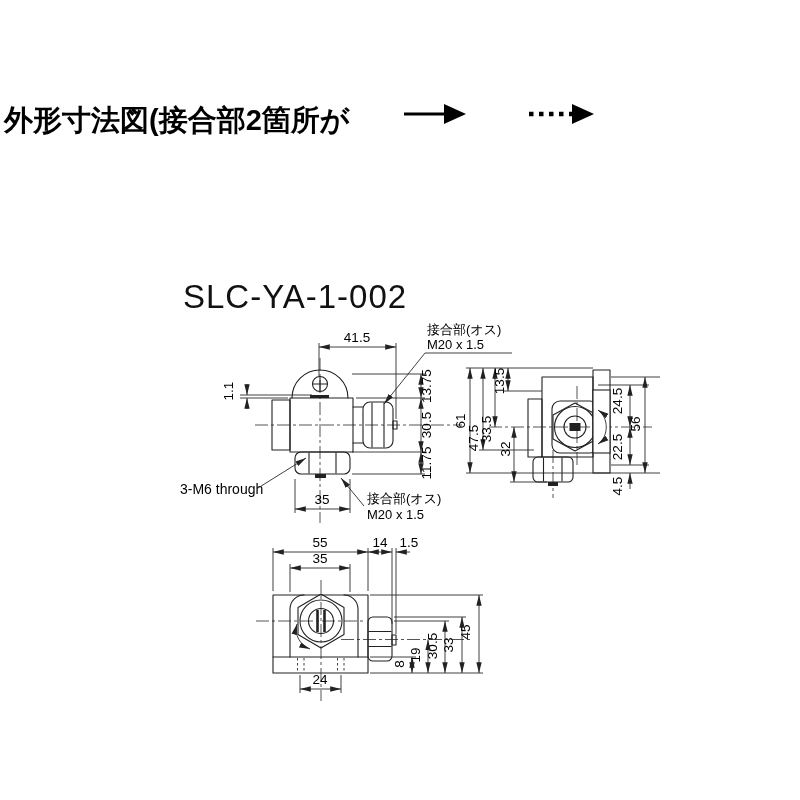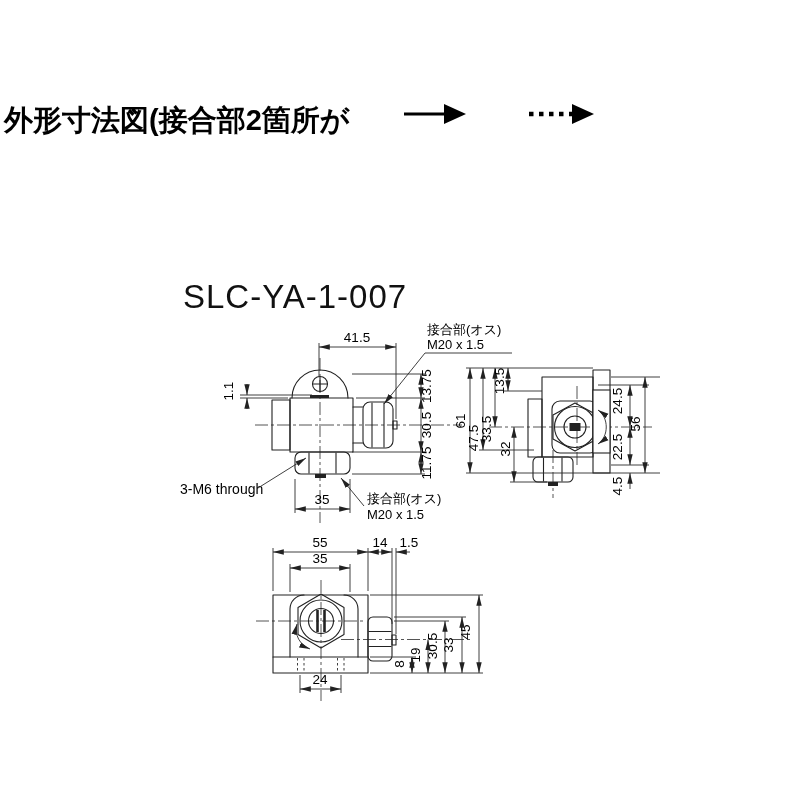--- a/index.html
+++ b/index.html
@@ -40,21 +40,21 @@
   </span>
   <span class="arrow-wrap">
     <svg width="68" height="26" viewBox="0 0 68 26">
       <line x1="2" y1="13" x2="47" y2="13" stroke="#000" stroke-width="4.5" stroke-dasharray="4.5 5.5"></line>
       <path d="M45,3 L67,13 L45,23 Z" fill="#000"></path>
     </svg>
   </span>
   <span class="gap"></span>
 </div>
 
-<div class="model-label">SLC-YA-1-007</div>
+<div class="model-label">SLC-YA-1-002</div>
 
 <svg class="drawing" width="800" height="800" viewBox="0 0 800 800">
   <defs>
     <marker id="ae" orient="auto" markerWidth="13" markerHeight="8" refX="12" refY="4">
       <path d="M0,1 L12,4 L0,7 Z" fill="#222"></path>
     </marker>
     <marker id="as" orient="auto-start-reverse" markerWidth="13" markerHeight="8" refX="12" refY="4">
       <path d="M0,1 L12,4 L0,7 Z" fill="#222"></path>
     </marker>
     <pattern id="stip" patternUnits="userSpaceOnUse" width="4" height="4">

